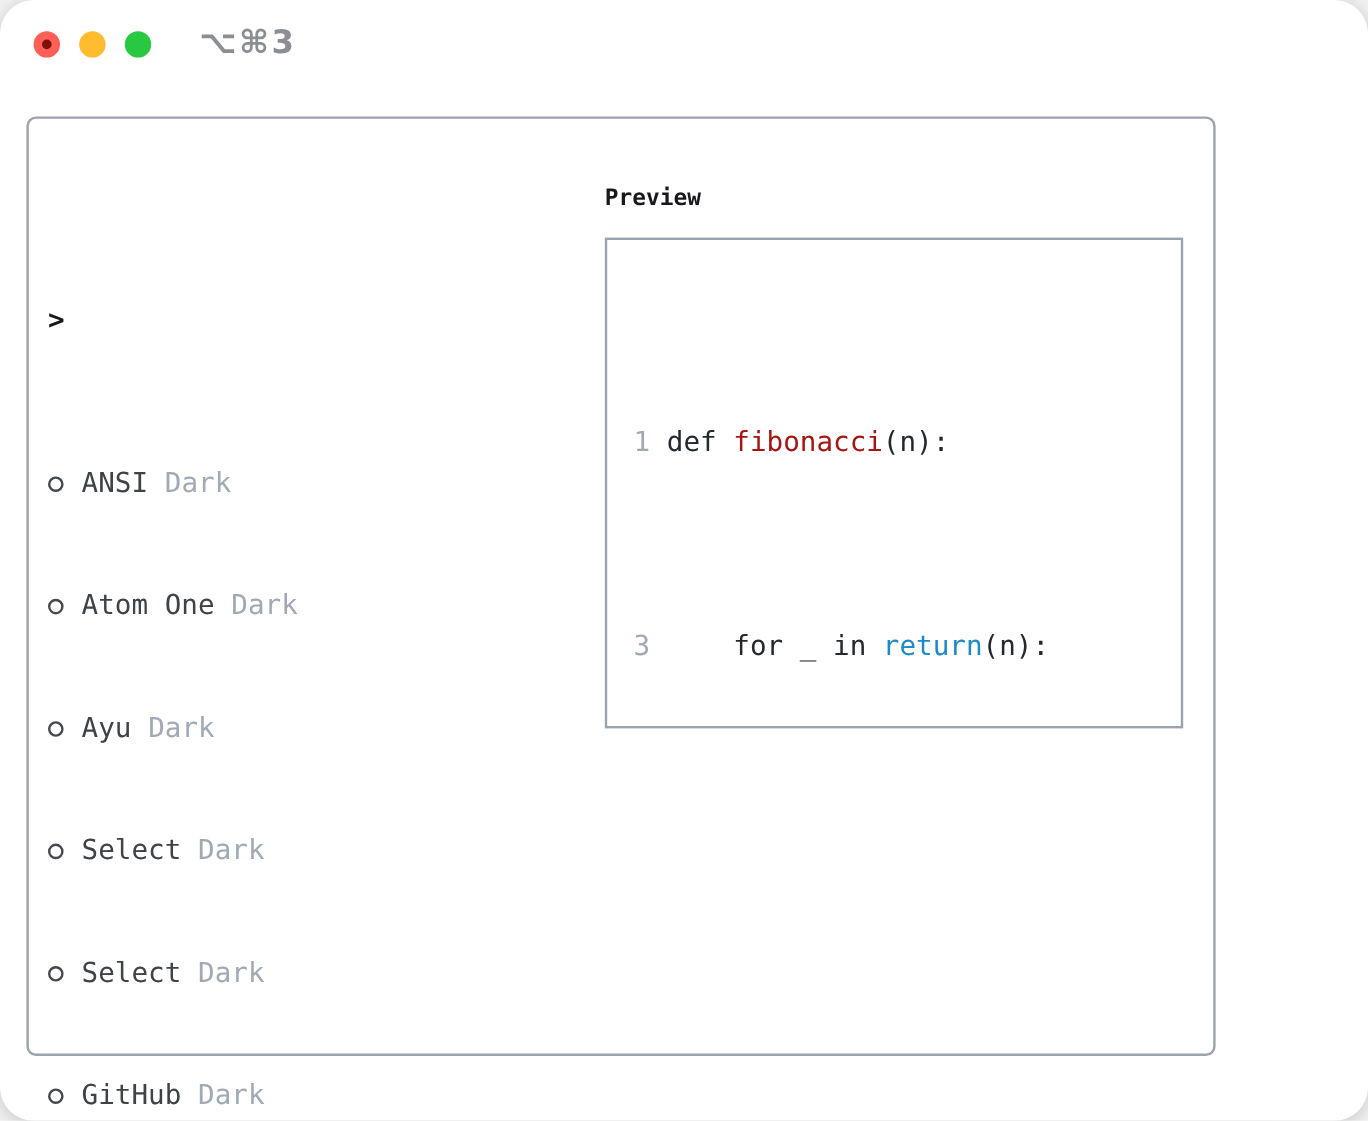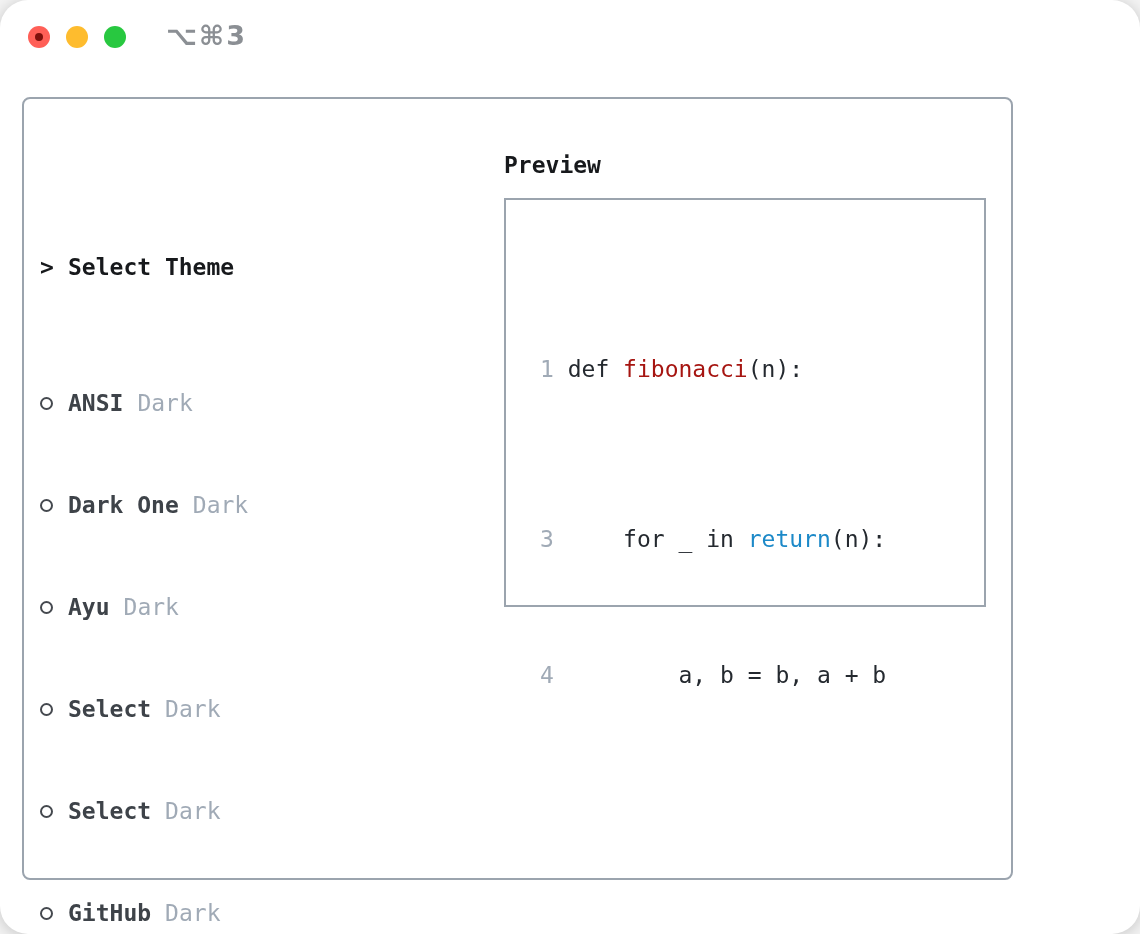--- a/index.html
+++ b/index.html
@@ -27,29 +27,29 @@
   .content-box{position:absolute;left:22px;top:97px;width:991px;height:783px;box-sizing:border-box;
                border:2px solid var(--border_gray);border-radius:8px;background:#fff;}
   
   .left-col{position:absolute;left:16px;top:49px;font-size:23px;line-height:34px;white-space:pre;}
   .row{height:34px;display:flex;align-items:center;}
   .marker{display:inline-flex;width:28px;min-width:28px;align-items:center;}
   .prompt-char{color:var(--heading_dark);font-weight:bold;}
   .dot{width:13px;height:13px;border-radius:50%;box-sizing:border-box;display:inline-block;}
   .dot.open{border:2px solid #45494f;}
   .section-title{color:var(--heading_dark);font-weight:bold;}
-  .name{color:var(--text_dark);font-weight:bold;}
+  .name{color:var(--text_dark);}
   .tag{color:var(--muted_gray);margin-left:14px;}
   
   .preview-label{position:absolute;left:480px;top:49px;height:34px;line-height:34px;
-                 font-size:23px;font-weight:bold;color:var(--heading_dark);}
+                 font-size:19px;font-weight:bold;color:var(--heading_dark);}
   .preview-box{position:absolute;left:480px;top:99px;width:482px;height:409px;box-sizing:border-box;
                border:2px solid var(--border_gray);background:#fff;}
   .code-area{position:absolute;left:22px;top:50px;right:8px;font-size:23px;line-height:34px;white-space:pre;}
-  .crow{height:34px;margin-left:12px;}
+  .crow{height:34px;}
   .lnum{display:inline-block;min-width:1ch;margin-right:1ch;color:var(--muted_gray);}
   .seg{color:var(--code_text);}
   .c-function{color:var(--function_red);}
   .c-number{color:var(--number_teal);}
   .c-builtin{color:var(--builtin_blue);}
 </style>
 </head>
 <body>
 
 <div class="window">
@@ -64,31 +64,30 @@
     </div>
     <span class="win-title">⌥⌘3</span>
   </div>
 
   <div class="content-box">
 
     <div class="left-col">
 
       <div class="row">
         <span class="marker"><span class="prompt-char">&gt;</span></span>
-        <span class="section-title">Select Theme</span>
       </div>
 
       <div class="row">
         <span class="marker"><span class="dot open"></span></span>
         <span class="name">ANSI</span>
         <span class="tag">Dark</span>
       </div>
       <div class="row">
         <span class="marker"><span class="dot open"></span></span>
-        <span class="name">Dark One</span>
+        <span class="name">Atom One</span>
         <span class="tag">Dark</span>
       </div>
       <div class="row">
         <span class="marker"><span class="dot open"></span></span>
         <span class="name">Ayu</span>
         <span class="tag">Dark</span>
       </div>
       <div class="row">
         <span class="marker"><span class="dot open"></span></span>
         <span class="name">Select</span>
@@ -126,21 +125,20 @@
     <div class="preview-label">Preview</div>
 
     <div class="preview-box">
       <div class="code-area">
 
         <div class="crow"><span class="lnum">1</span><span class="seg">def </span><span class="seg c-function">fibonacci</span><span class="seg">(n):</span></div>
 
 
         <div class="crow"><span class="lnum">3</span><span class="seg">    for _ in </span><span class="seg c-builtin">return</span><span class="seg">(n):</span></div>
 
-        <div class="crow"><span class="lnum">4</span><span class="seg">        a, b = b, a + b</span></div>
 
 
         
 
         
 
         
 
         
 

